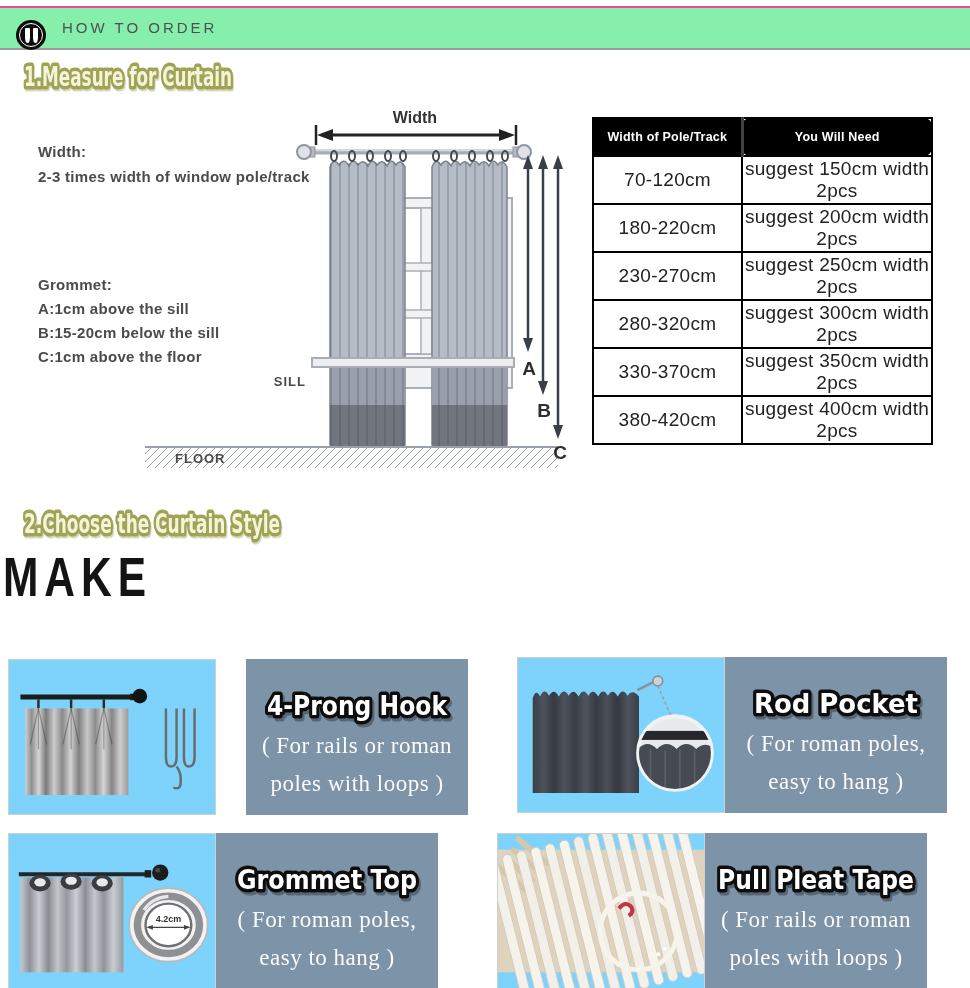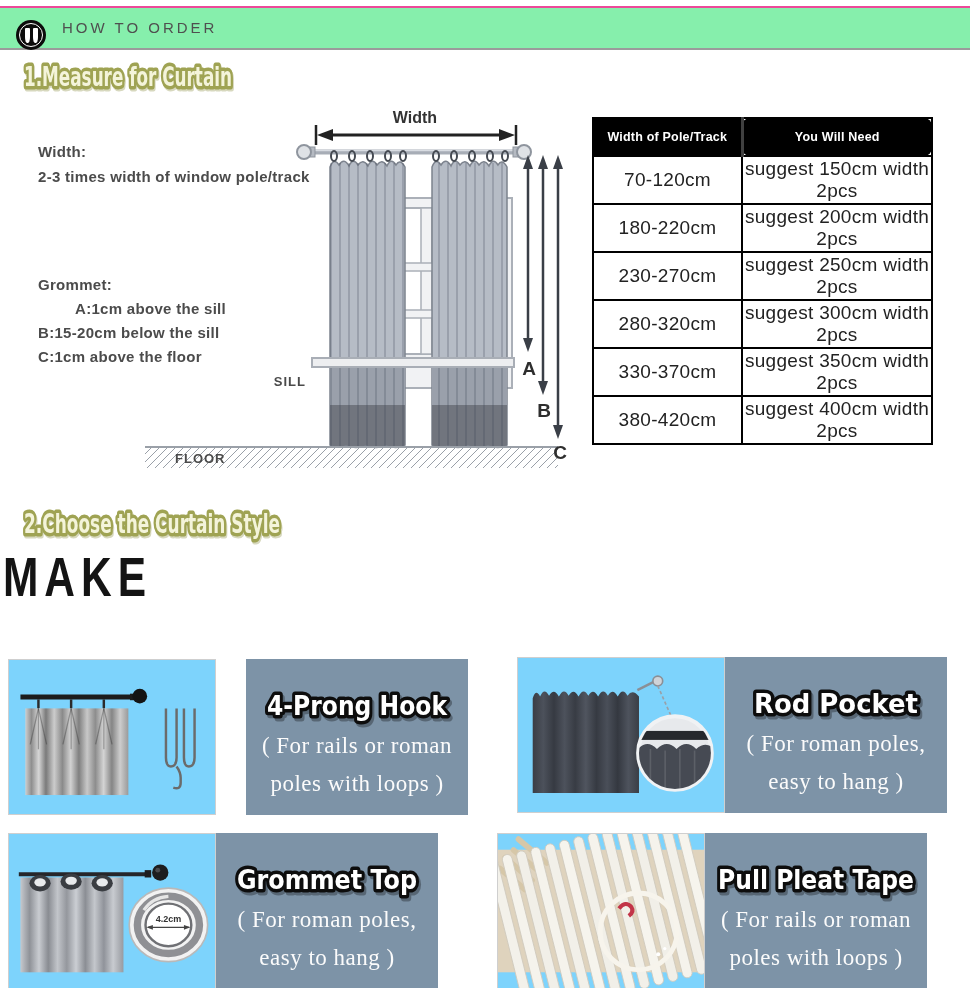--- a/index.html
+++ b/index.html
@@ -82,21 +82,21 @@
   </div>
 
   <svg class="sec-title" style="left:18px;top:56px;" width="330" height="42" viewBox="0 0 330 42">
     <text class="olive-stroke" x="6" y="30" textLength="208" lengthAdjust="spacingAndGlyphs">1.Measure for Curtain</text>
     <text class="olive-fill" x="6" y="30" textLength="208" lengthAdjust="spacingAndGlyphs">1.Measure for Curtain</text>
   </svg>
 
   <div class="mlabel" style="left:38px;top:143px;">Width:</div>
   <div class="mlabel" style="left:38px;top:168px;">2-3 times width of window pole/track</div>
   <div class="mlabel" style="left:38px;top:276px;">Grommet:</div>
-  <div class="mlabel" style="left:38px;top:300px;margin-left:37px;">A:1cm above the sill</div>
+  <div class="mlabel" style="left:38px;top:300px;">A:1cm above the sill</div>
   <div class="mlabel" style="left:38px;top:324px;">B:15-20cm below the sill</div>
   <div class="mlabel" style="left:38px;top:348px;">C:1cm above the floor</div>
 
   <svg style="position:absolute;left:120px;top:95px;" width="460" height="385" viewBox="0 0 460 385">
     <defs>
       <pattern id="pfold" width="9" height="12" patternUnits="userSpaceOnUse">
         <line x1="4" y1="0" x2="4" y2="12" stroke="rgba(55,65,82,0.35)" stroke-width="1.3"></line>
       </pattern>
       <pattern id="phatch" width="8" height="8" patternUnits="userSpaceOnUse">
         <path d="M0,8 L8,0" stroke="#9aa0a8" stroke-width="1"></path>

